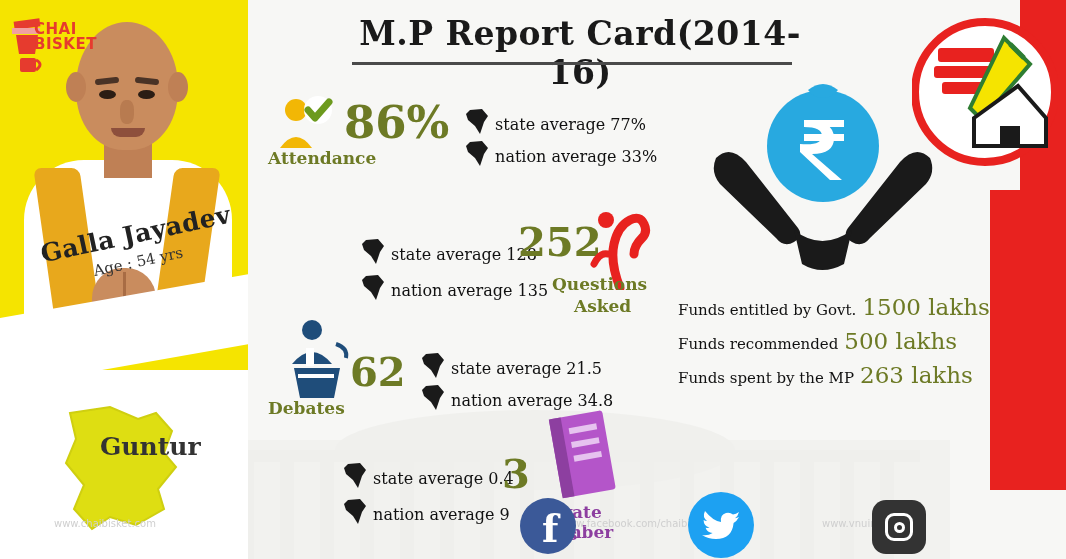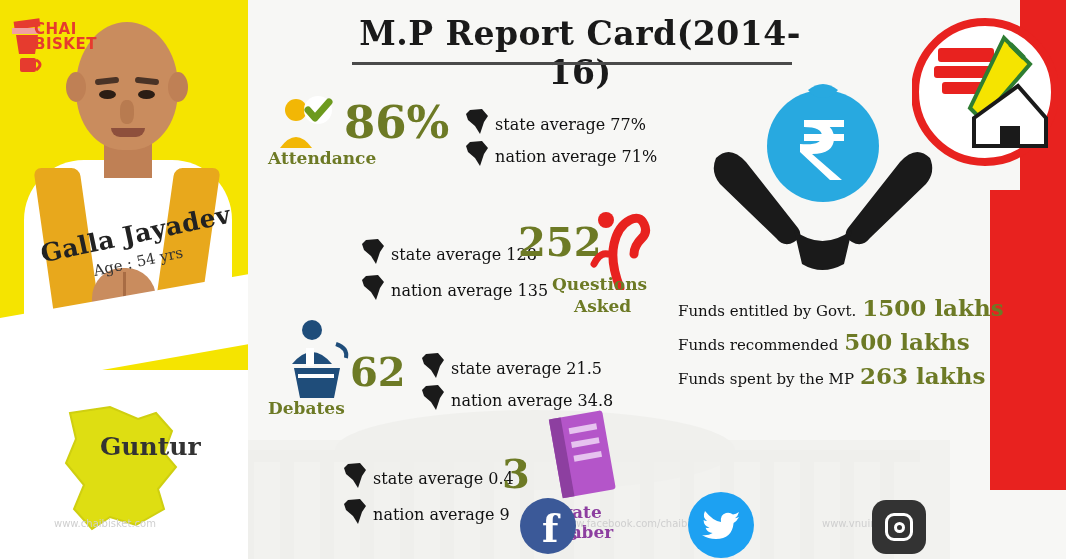--- a/index.html
+++ b/index.html
@@ -183,21 +183,21 @@
   .india-icon { position:absolute; width:26px; height:28px; }
 
   
   #funds-block { position:absolute; left:664px; top:80px; width:330px; height:320px; }
   .money-hands { position:absolute; left:44px; top:0px; width:230px; height:190px; }
   .fund-row { position:absolute; white-space:nowrap; }
   .fund-label {
     font-family:"DejaVu Serif", serif; font-size:15px; color:#111;
   }
   .fund-value {
-    font-family:"DejaVu Serif", serif; font-size:23px; font-weight:bold; color:#6d7a25;
+    font-family:"DejaVu Serif", serif; font-size:23px; font-weight:normal; color:#6d7a25;
     margin-left:6px;
   }
   #fund-row-0 { left:14px; top:214px; }
   #fund-row-1 { left:14px; top:248px; }
   #fund-row-2 { left:14px; top:282px; }
 
   
   .footer-text {
     position:absolute; font-family:"DejaVu Sans", sans-serif; font-size:10px; color:#cfcfcf;
     white-space:nowrap;
@@ -326,21 +326,21 @@
     <div class="avg-line" id="att-avg1">
       <svg class="india-icon" style="position:relative; top:6px; left:0;" viewBox="0 0 26 28">
         <path d="M6 2 L18 1 L24 8 L20 14 L16 26 L11 18 L4 12 L2 6 Z" fill="#1a1a1a"></path>
       </svg>
       <span>state average 77%</span>
     </div>
     <div class="avg-line" id="att-avg2">
       <svg class="india-icon" style="position:relative; top:6px; left:0;" viewBox="0 0 26 28">
         <path d="M6 2 L18 1 L24 8 L20 14 L16 26 L11 18 L4 12 L2 6 Z" fill="#1a1a1a"></path>
       </svg>
-      <span>nation average 71%</span>
+      <span>nation average 33%</span>
     </div>
   </div>
 
   <div class="stat" id="questions-block">
     <div class="avg-line" id="q-avg1">
       <svg class="india-icon" style="position:relative; top:6px;" viewBox="0 0 26 28">
         <path d="M6 2 L18 1 L24 8 L20 14 L16 26 L11 18 L4 12 L2 6 Z" fill="#1a1a1a"></path>
       </svg>
       <span>state average 128</span>
     </div>

